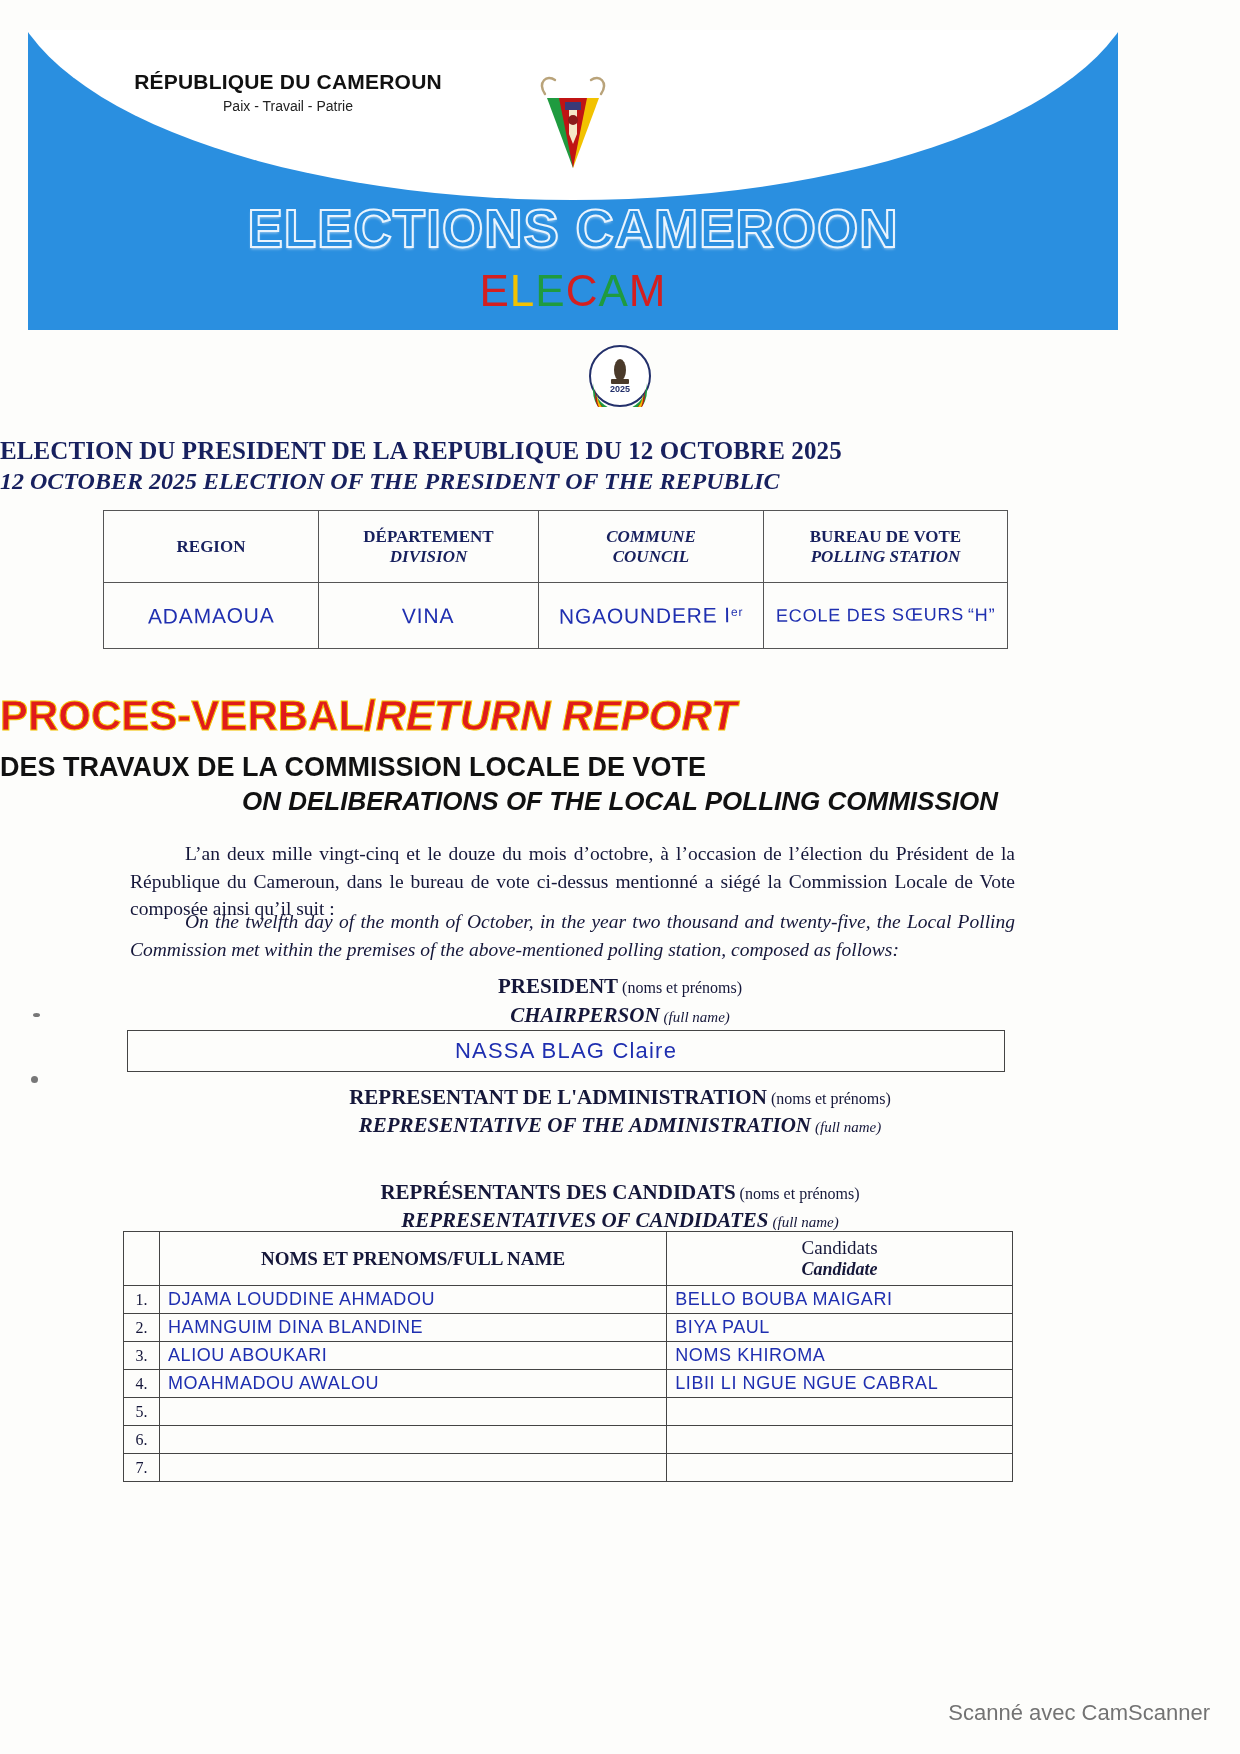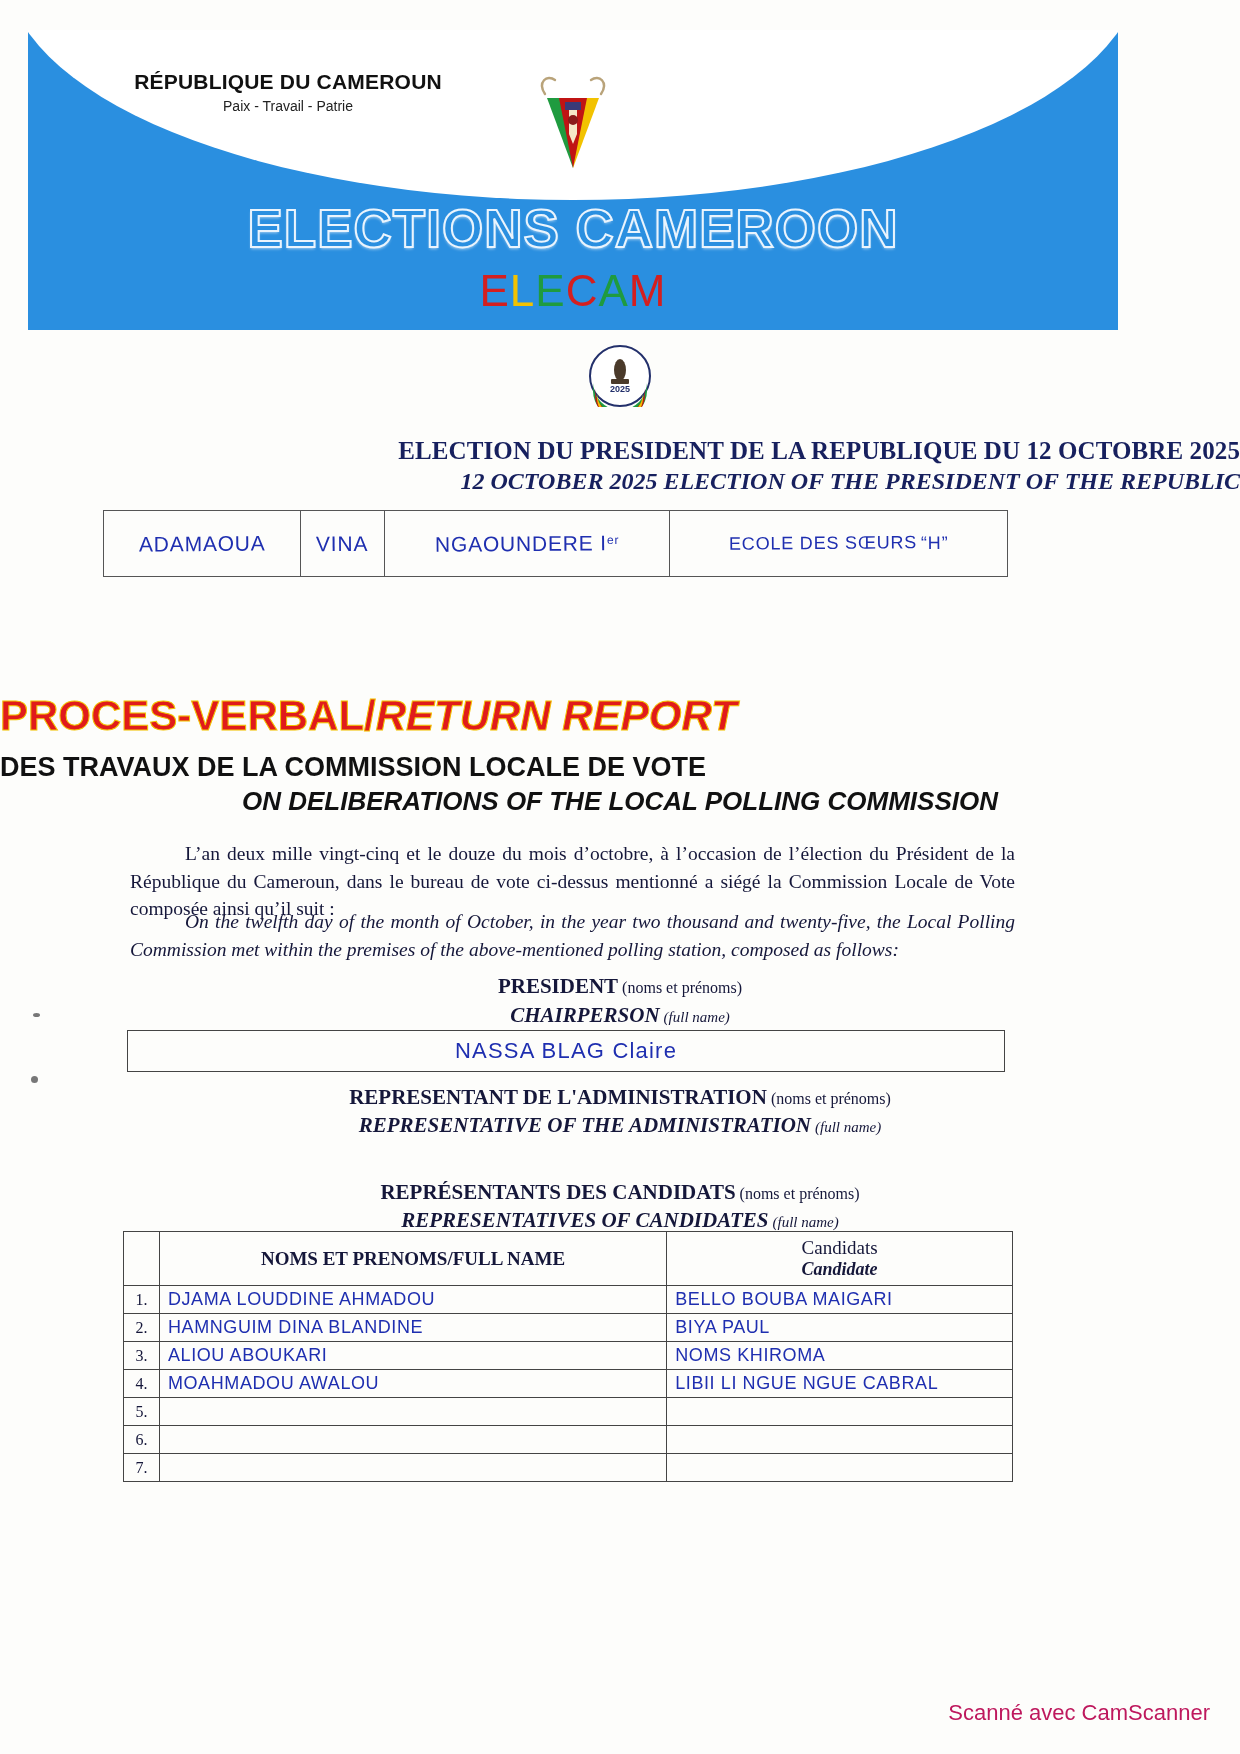--- a/index.html
+++ b/index.html
@@ -67,21 +67,21 @@
   .e4{color:#d41f1f;} .e5{color:#1f9b3f;} .e6{color:#d41f1f;}
 
   
   .seal {
     position:absolute; left:50%; top:345px; transform:translateX(-50%);
     width:62px; height:62px;
   }
 
   
   .etitle {
-    position:absolute; left:0; right:0; text-align:right;
+    position:absolute; left:0; right:0; text-align:left;
     color:#17205e; font-family:"Liberation Serif", serif;
   }
   .etitle1 { top:437px; font-weight:bold; font-size:25px; letter-spacing:.1px; }
   .etitle2 { top:468px; font-weight:bold; font-style:italic; font-size:24px; }
 
   
   .info-table {
     position:absolute; left:103px; top:510px; width:905px;
     border-collapse:collapse;
   }
@@ -170,21 +170,21 @@
     padding:0 8px;
     font-family:"Liberation Sans", sans-serif;
     color:#1f2fb0; font-size:18px; letter-spacing:.6px;
     white-space:nowrap;
   }
 
   
   .scan-footer {
     position:absolute; right:30px; bottom:28px;
     font-family:"Liberation Sans", sans-serif;
-    font-size:22px; color:#be185d;
+    font-size:22px; color:#737373;
   }
 
   
   .mark { position:absolute; background:#777; border-radius:50%; }
 </style>
 </head>
 <body>
 
 <div class="page">
 
@@ -225,20 +225,37 @@
     <ellipse cx="31" cy="25" rx="6" ry="11" fill="#4a3a2a"></ellipse>
     <rect x="22" y="34" width="18" height="5" rx="1" fill="#4a3a2a"></rect>
     <text x="31" y="47" font-size="9" font-family="Liberation Sans, sans-serif" font-weight="bold" fill="#23306b" text-anchor="middle">2025</text>
   </svg>
 
   <div class="etitle etitle1">ELECTION DU PRESIDENT DE LA REPUBLIQUE DU 12 OCTOBRE 2025</div>
   <div class="etitle etitle2">12 OCTOBER 2025 ELECTION OF THE PRESIDENT OF THE REPUBLIC</div>
 
   <table class="info-table">
     <tbody>
+        <tr>
+      <th style="width:215px">
+        <div class="th-fr">REGION</div>
+      </th>
+      <th style="width:220px">
+        <div class="th-fr">DÉPARTEMENT</div>
+        <div class="th-en">DIVISION</div>
+      </th>
+      <th style="width:225px">
+        <div class="th-en">COMMUNE</div>
+        <div class="th-en">COUNCIL</div>
+      </th>
+      <th>
+        <div class="th-fr">BUREAU DE VOTE</div>
+        <div class="th-en">POLLING STATION</div>
+      </th>
+    </tr>
     <tr>
       <td class="hand">
         <span class="hw">ADAMAOUA</span>
       </td>
       <td class="hand">
         <span class="hw">VINA</span>
       </td>
       <td class="hand">
         <span class="hw">NGAOUNDERE I</span><sup class="hw" style="font-size:12px">er</sup>
       </td>

